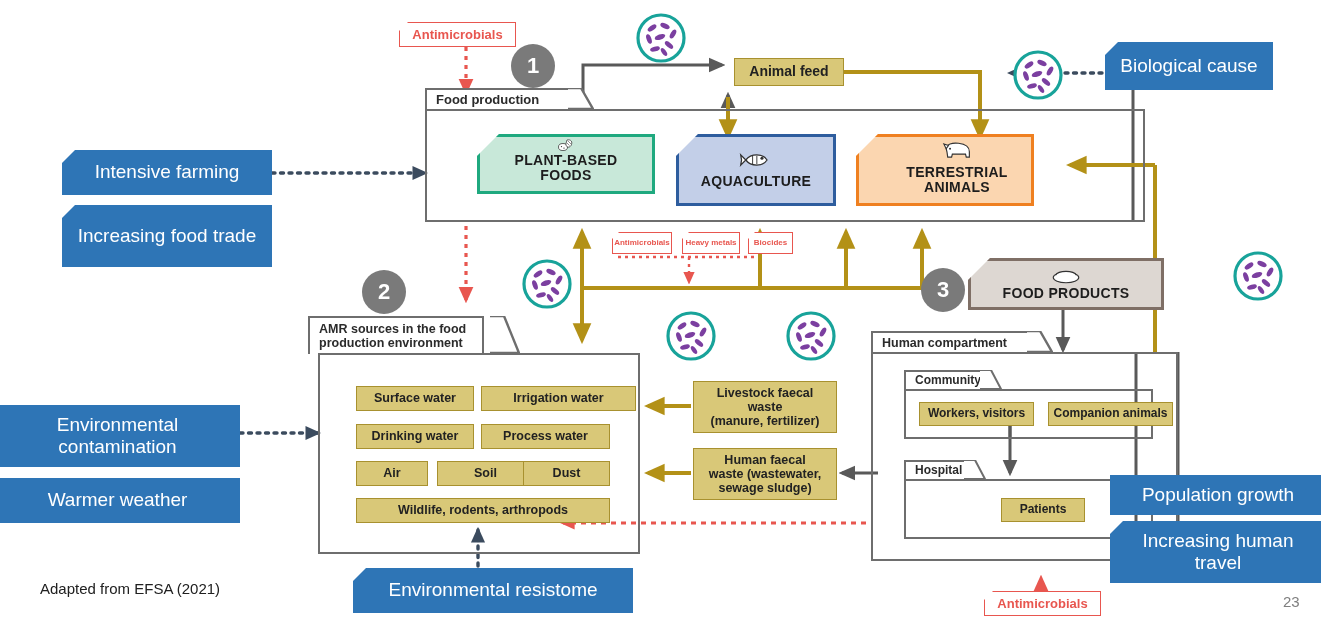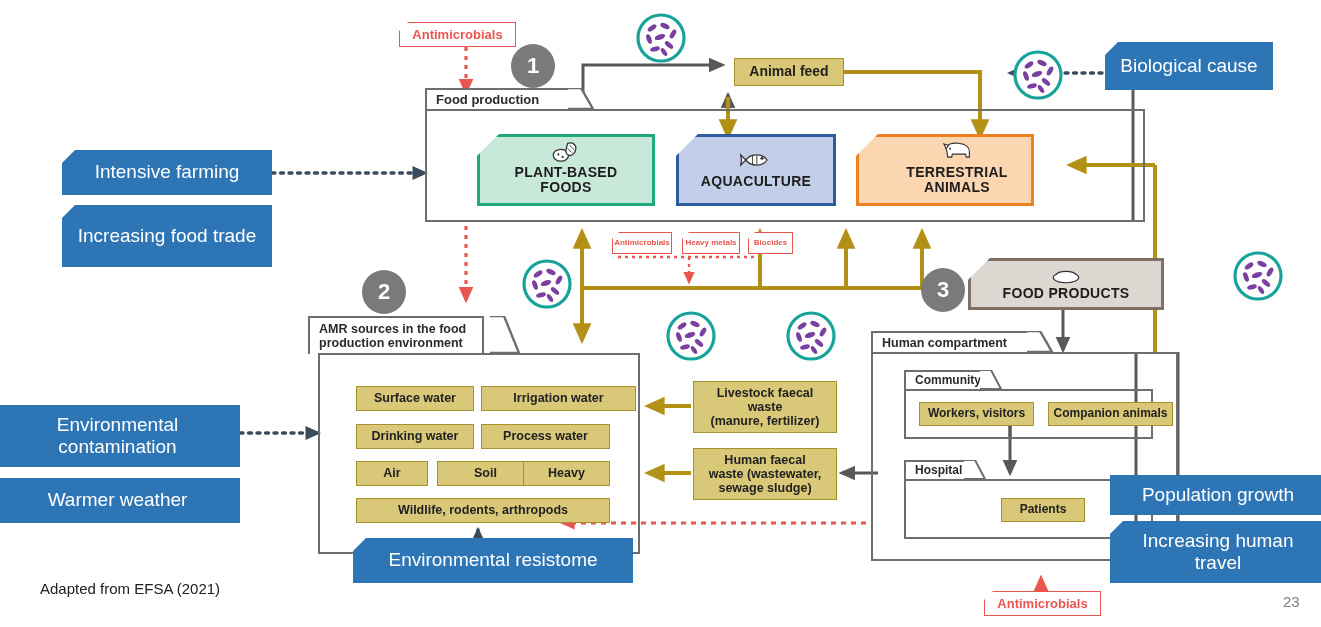--- a/index.html
+++ b/index.html
@@ -149,21 +149,21 @@
     <svg width="26" height="22" viewBox="0 0 26 22">
         <path d="M0,0 L13,0 L25,21 L0,21" fill="#fff" stroke="#6e6e6e" stroke-width="2.4"></path>
       </svg>
   </div>
   <div class="abs panel" style="left:425px;top:109px;width:720px;height:113px;"></div>
 
   <div class="abs gold-box" style="left:734px;top:58px;width:110px;height:28px;font-size:14px;">
     <span>Animal feed</span>
   </div>
 
-  <div class="abs sector" style="left:477px;top:134px;width:178px;height:72px;padding-bottom:8px;
+  <div class="abs sector" style="left:477px;top:134px;width:178px;height:60px;padding-bottom:8px;
        background:#c8e8d9;border:3.2px solid #1fa97f;font-size:14px;">
     <svg class="sector-icon" viewBox="0 0 40 30">
       <ellipse cx="14" cy="20" rx="9" ry="7" fill="#fff" stroke="#333" stroke-width="1.5"></ellipse>
       <path d="M22,6 C30,4 34,10 30,17 C26,23 19,20 20,13 Z" fill="#fff" stroke="#333" stroke-width="1.5"></path>
       <path d="M24,8 L30,14 M22,12 L27,17" stroke="#333" stroke-width="1.1"></path>
       <circle cx="11" cy="19" r="1.3" fill="#333"></circle>
         <circle cx="16" cy="22" r="1.3" fill="#333"></circle>
     </svg>
     <span>PLANT-BASED</span>
     <span>FOODS</span>
@@ -225,21 +225,21 @@
   <div class="abs gold-box" style="left:481px;top:424px;width:129px;height:25px;font-size:12.5px;">
       <span>Process water</span>
     </div>
   <div class="abs gold-box" style="left:356px;top:461px;width:72px;height:25px;font-size:12.5px;">
       <span>Air</span>
     </div>
   <div class="abs gold-box" style="left:437px;top:461px;width:97px;height:25px;font-size:12.5px;">
       <span>Soil</span>
     </div>
   <div class="abs gold-box" style="left:523px;top:461px;width:87px;height:25px;font-size:12.5px;">
-      <span>Heavy</span>
+      <span>Dust</span>
     </div>
   <div class="abs gold-box" style="left:356px;top:498px;width:254px;height:25px;font-size:12.5px;">
       <span>Wildlife, rodents, arthropods</span>
     </div>
 
   <div class="abs gold-box" style="left:693px;top:381px;width:144px;height:52px;font-size:12.5px;flex-direction:column;">
     <span>Livestock faecal</span>
     <span>waste</span>
     <span>(manure, fertilizer)</span>
   </div>
@@ -302,21 +302,21 @@
     </div>
   <div class="abs blue-box clip" style="left:1105px;top:42px;width:168px;height:48px;">
       <span>Biological cause</span>
     </div>
   <div class="abs blue-box" style="left:1110px;top:475px;width:216px;height:40px;">
       <span>Population growth</span>
     </div>
   <div class="abs blue-box clip" style="left:1110px;top:521px;width:216px;height:62px;">
       <span>Increasing human travel</span>
     </div>
-  <div class="abs blue-box clip" style="left:353px;top:538px;width:280px;height:45px;">
+  <div class="abs blue-box clip" style="left:353px;top:568px;width:280px;height:45px;">
       <span>Environmental resistome</span>
     </div>
 
   <div class="abs" style="left:635px;top:12px;">
     <svg class="microbe" viewBox="0 0 52 52">
         <circle cx="26" cy="26" r="23" fill="#fff" stroke="#18a39a" stroke-width="3.2"></circle>
         <g fill="#7b3fa0">
           <ellipse cx="17" cy="16" rx="5" ry="2.4" transform="rotate(-35 17 16)"></ellipse>
           <ellipse cx="30" cy="14" rx="5" ry="2.4" transform="rotate(25 30 14)"></ellipse>
           <ellipse cx="38" cy="22" rx="5" ry="2.4" transform="rotate(-60 38 22)"></ellipse>

